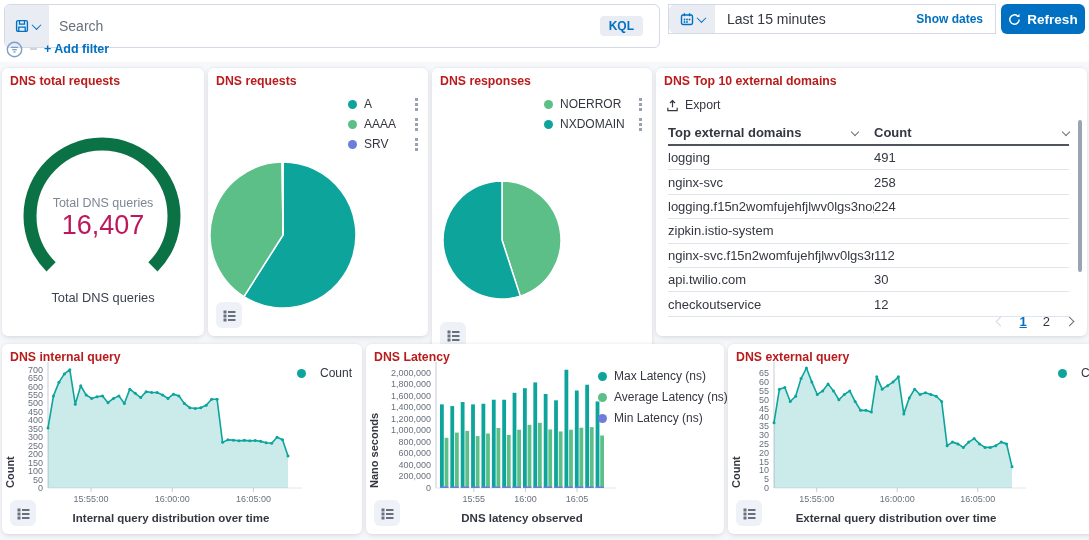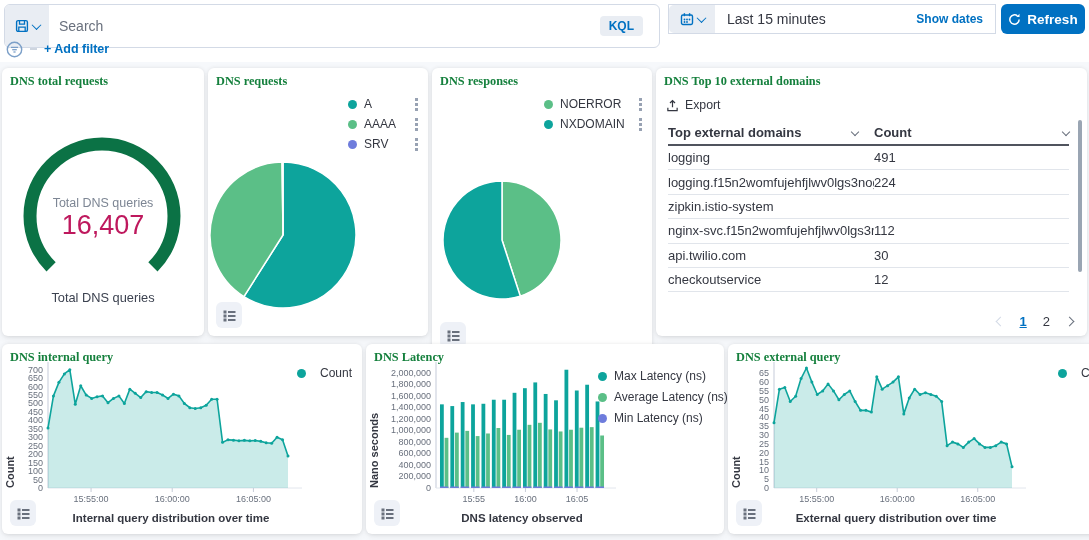--- a/index.html
+++ b/index.html
@@ -31,21 +31,21 @@
   
   .panel { position:absolute; background:#fff; border-radius:6px;
            box-shadow:0 0.9px 4px -1px rgba(0,0,0,.12), 0 2.6px 8px -1px rgba(0,0,0,.07); }
   #p1 { left:2px;   top:68px;  width:202px; height:268px; }
   #p2 { left:208px; top:68px;  width:220px; height:268px; }
   #p3 { left:432px; top:68px;  width:220px; height:288px; }
   #p4 { left:656px; top:68px;  width:431px; height:268px; }
   #p5 { left:2px;   top:344px; width:360px; height:190px; }
   #p6 { left:366px; top:344px; width:358px; height:190px; }
   #p7 { left:728px; top:344px; width:395px; height:190px; }
-  .ptitle { position:absolute; left:8px; top:6px; font-size:12.3px; font-weight:700; color:#15803d;font-family:Liberation Serif, serif; }
+  .ptitle { position:absolute; left:8px; top:6px; font-size:12.3px; font-weight:700; color:#b91c1c; }
 
   svg.fill { position:absolute; left:0; top:0; }
   svg text { font-family:"Liberation Sans",sans-serif; }
   .tick { font-size:9px; fill:#69707d; }
 
   
   .g-label  { position:absolute; width:100%; top:128px; text-align:center; font-size:12.5px; color:#7d8694; }
   .g-value  { position:absolute; width:100%; top:142px; text-align:center; font-size:27px; color:#be185d; }
   .g-bottom { position:absolute; width:100%; top:222px; text-align:center; font-size:12.8px; color:#3c4250; }
 
@@ -261,20 +261,24 @@
       </div>
       <div class="th2">
         <span>Count</span>
         <span class="chev"></span>
       </div>
     </div>
     <div class="tbody">
       <div class="trow">
           <div class="td1">logging</div>
           <div class="td2">491</div>
+        </div>
+      <div class="trow">
+          <div class="td1">nginx-svc</div>
+          <div class="td2">258</div>
         </div>
       <div class="trow">
           <div class="td1">logging.f15n2womfujehfjlwv0lgs3nog....</div>
           <div class="td2">224</div>
         </div>
       <div class="trow">
           <div class="td1">zipkin.istio-system</div>
         </div>
       <div class="trow">
           <div class="td1">nginx-svc.f15n2womfujehfjlwv0lgs3no...</div>

